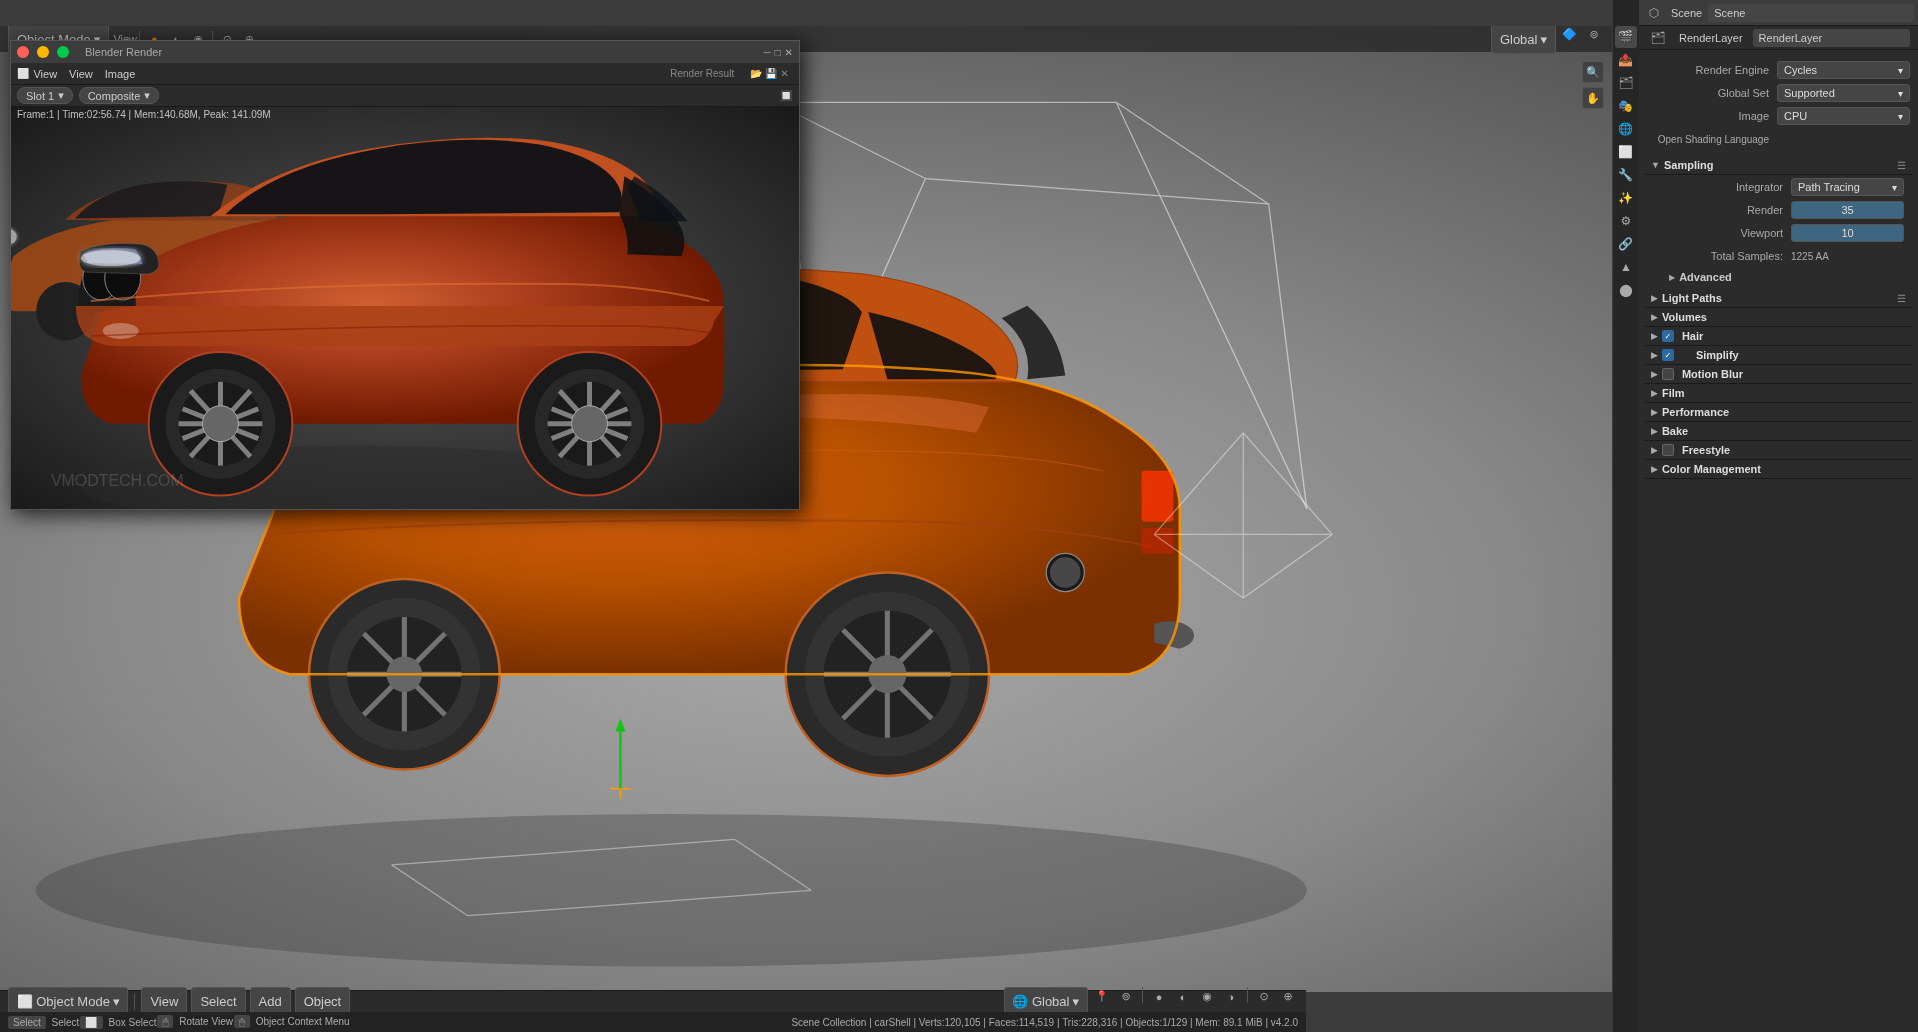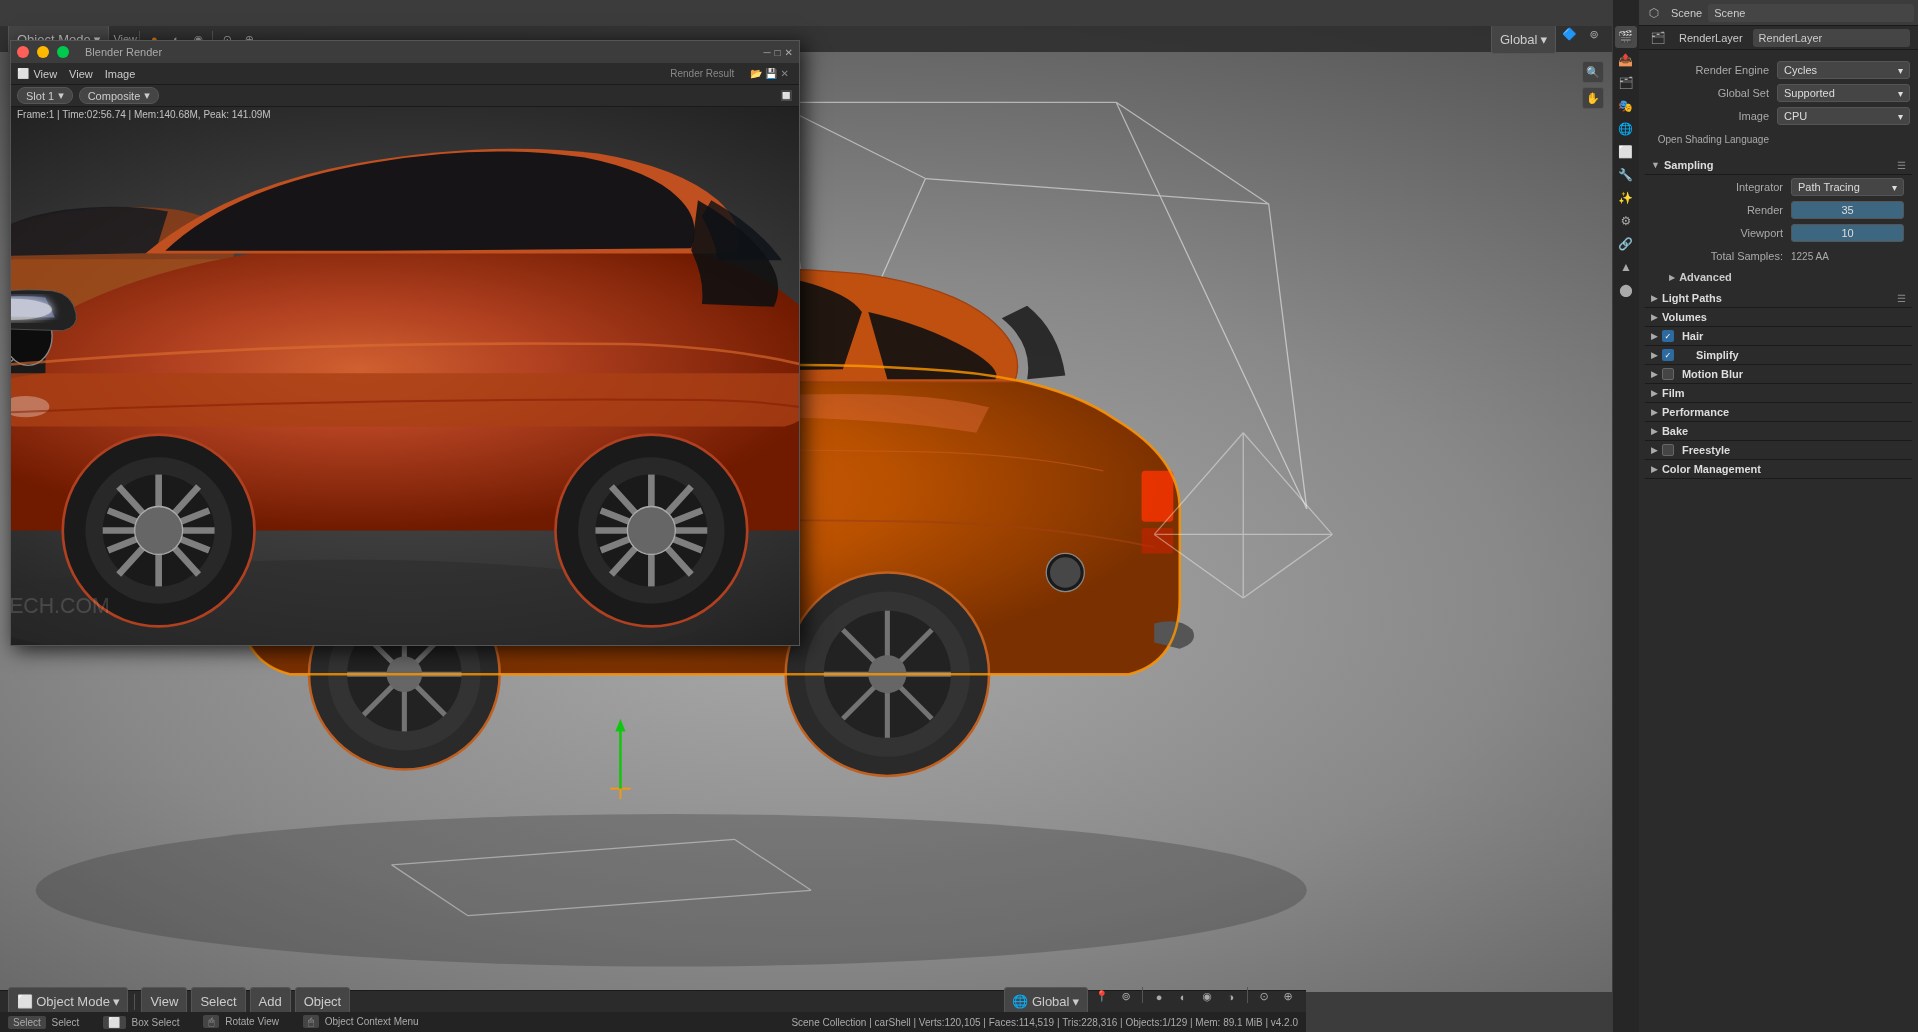--- a/index.html
+++ b/index.html
@@ -148,21 +148,21 @@
       font-size: 11px; color: #aaa;
       cursor: pointer;
     }
 
     
     .render-window {
       position: absolute;
       top: 40px;
       left: 10px;
       width: 790px;
-      height: 606px;
+      height: 470px;
       background: #1a1a1a;
       border: 1px solid #555;
       z-index: 20;
       box-shadow: 4px 4px 20px rgba(0,0,0,0.8);
     }
     .render-window-titlebar {
       height: 22px;
       background: #3c3c3c;
       display: flex;
       align-items: center;
@@ -239,21 +239,21 @@
     }
 
     .bottom-status {
       position: absolute;
       bottom: 0; left: 0; right: 306px;
       height: 20px;
       background: #232323;
       display: flex;
       align-items: center;
       padding: 0 8px;
-      gap: 24px;
+      gap: 1px;
       font-size: 10px;
       color: #aaa;
       z-index: 50;
     }
 
     .total-samples {
       font-size: 10px; color: #aaa;
       margin-top: 1px;
     }
 

